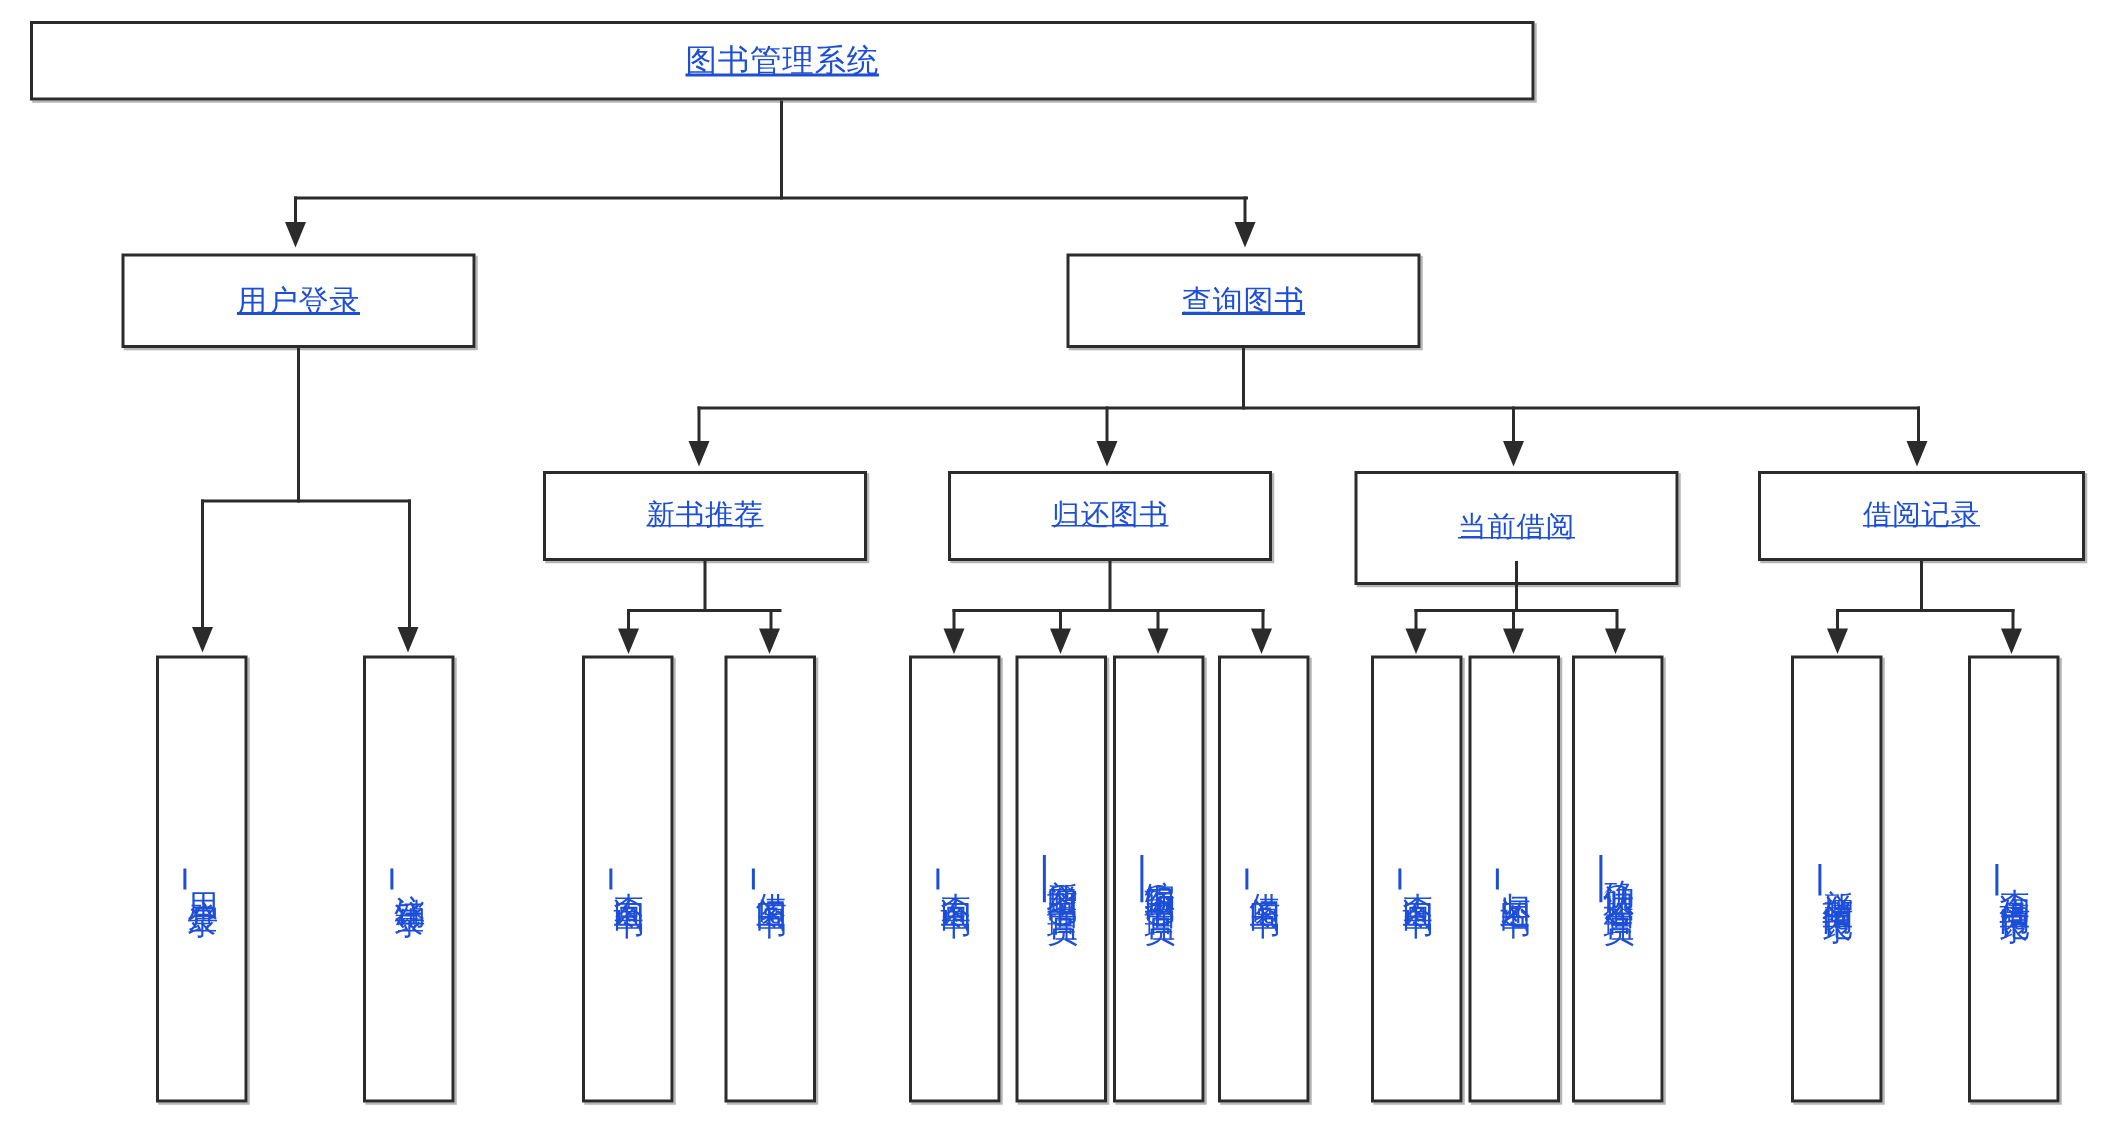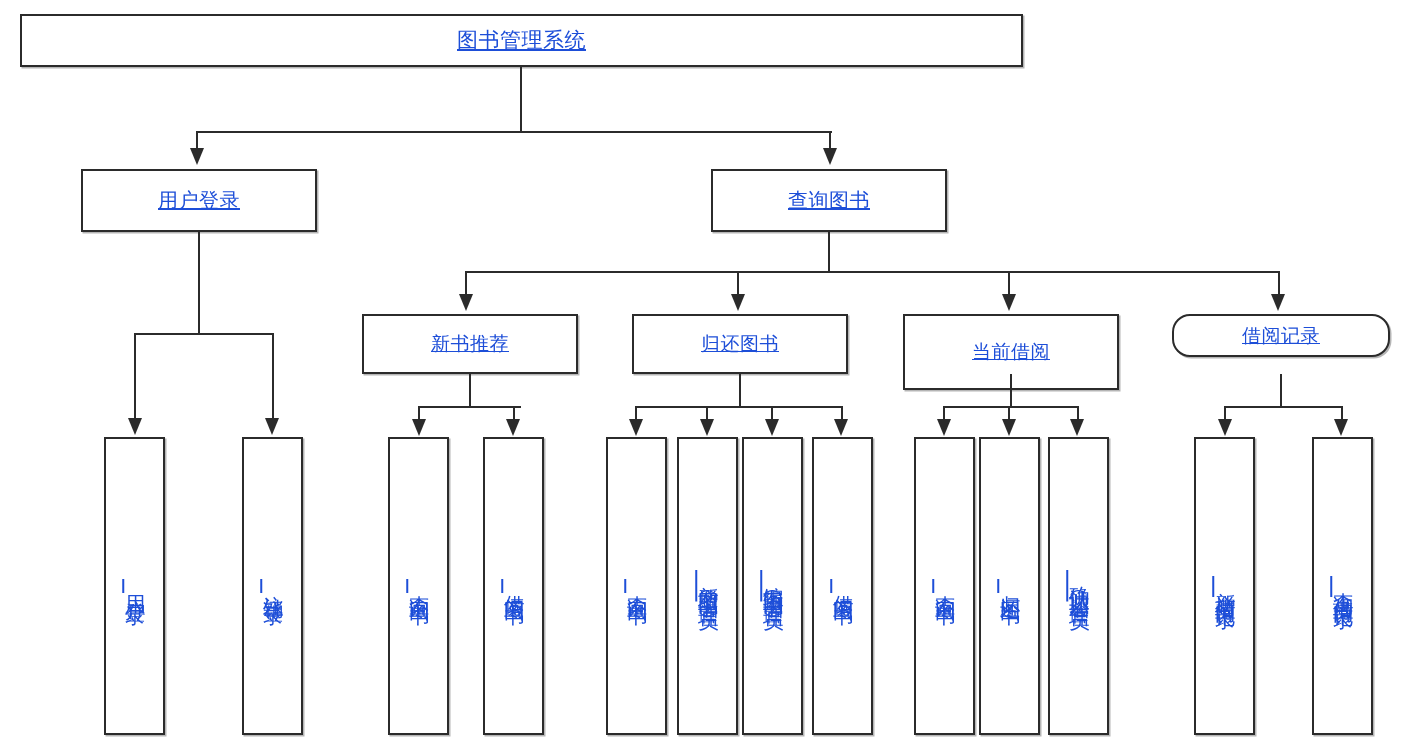--- a/index.html
+++ b/index.html
@@ -134,21 +134,21 @@
 
   <div class="node lvl3 shadowed" style="left:362px; top:314px; width:216px; height:60px;">
     <span class="lbl">新书推荐</span>
   </div>
   <div class="node lvl3 shadowed" style="left:632px; top:314px; width:216px; height:60px;">
     <span class="lbl">归还图书</span>
   </div>
   <div class="node lvl3 shadowed" style="left:903px; top:314px; width:216px; height:76px;">
     <span class="lbl">当前借阅</span>
   </div>
-  <div class="node lvl3 shadowed" style="left:1172px; top:314px; width:218px; height:43px;border-radius:18px;">
+  <div class="node lvl3 shadowed" style="left:1172px; top:314px; width:218px; height:60px;">
     <span class="lbl">借阅记录</span>
   </div>
 
   <div class="vline" style="left:468.8px; top:374px; height:34px;"></div>
   <div class="hline" style="left:418px; top:406px; width:103px;"></div>
   <div class="vline" style="left:418px; top:406px; height:14px;"></div>
   <div class="arrow" style="left:411.7px; top:419px;"></div>
   <div class="vline" style="left:512.6px; top:406px; height:14px;"></div>
   <div class="arrow" style="left:506.3px; top:419px;"></div>
 

